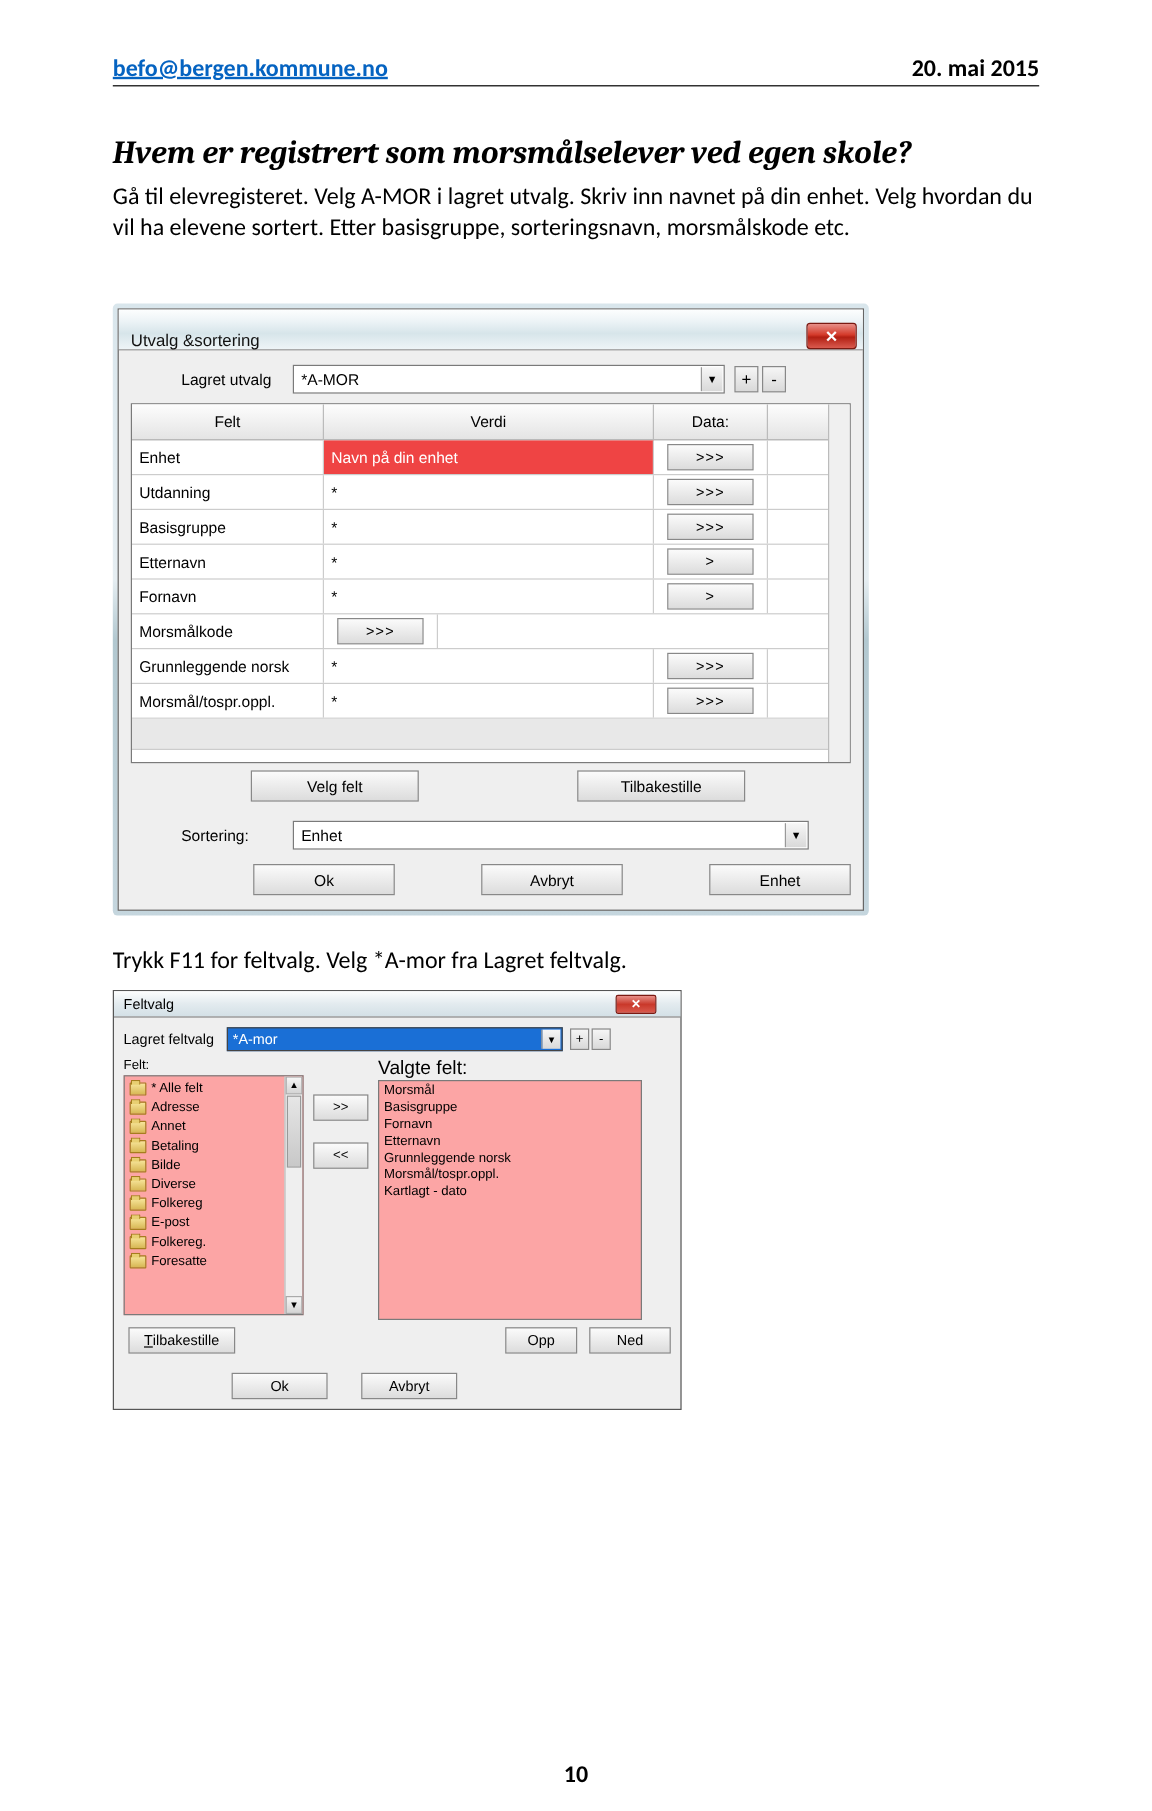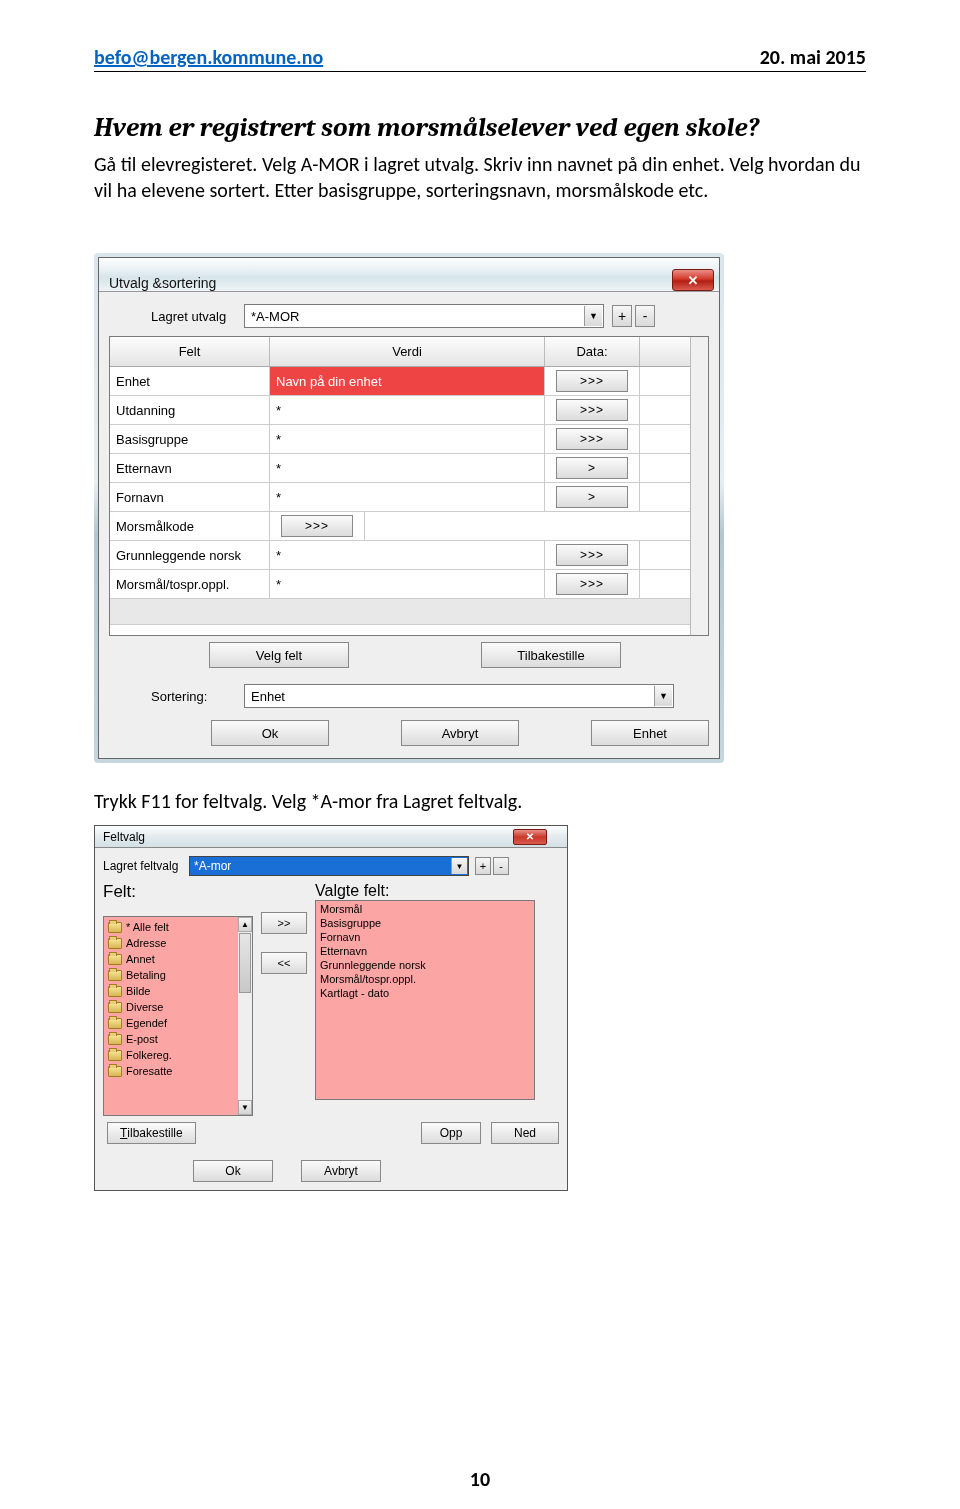--- a/index.html
+++ b/index.html
@@ -424,21 +424,21 @@
           <span class="arrow">▼</span>
         </div>
         <div style="display:flex;gap:2px">
           <div class="pm2">+</div>
           <div class="pm2">-</div>
         </div>
       </div>
 
       <div class="cols2">
         <div>
-          <div style="font-size:17px;margin-bottom:14px">Felt:</div>
+          <div style="font-size:11px;margin-bottom:2px">Felt:</div>
           <div class="listbox lb-felt">
             <div class="lb-felt-inner" id="felt-items">
                 <div class="folder-row">
                   <span class="folder-icon"></span>
                   <span>* Alle felt</span>
                 </div>
                 <div class="folder-row">
                   <span class="folder-icon"></span>
                   <span>Adresse</span>
                 </div>
@@ -453,21 +453,21 @@
                 <div class="folder-row">
                   <span class="folder-icon"></span>
                   <span>Bilde</span>
                 </div>
                 <div class="folder-row">
                   <span class="folder-icon"></span>
                   <span>Diverse</span>
                 </div>
                 <div class="folder-row">
                   <span class="folder-icon"></span>
-                  <span>Egendef</span>
+                  <span>Folkereg</span>
                 </div>
                 <div class="folder-row">
                   <span class="folder-icon"></span>
                   <span>E-post</span>
                 </div>
                 <div class="folder-row">
                   <span class="folder-icon"></span>
                   <span>Folkereg.</span>
                 </div>
                 <div class="folder-row">

